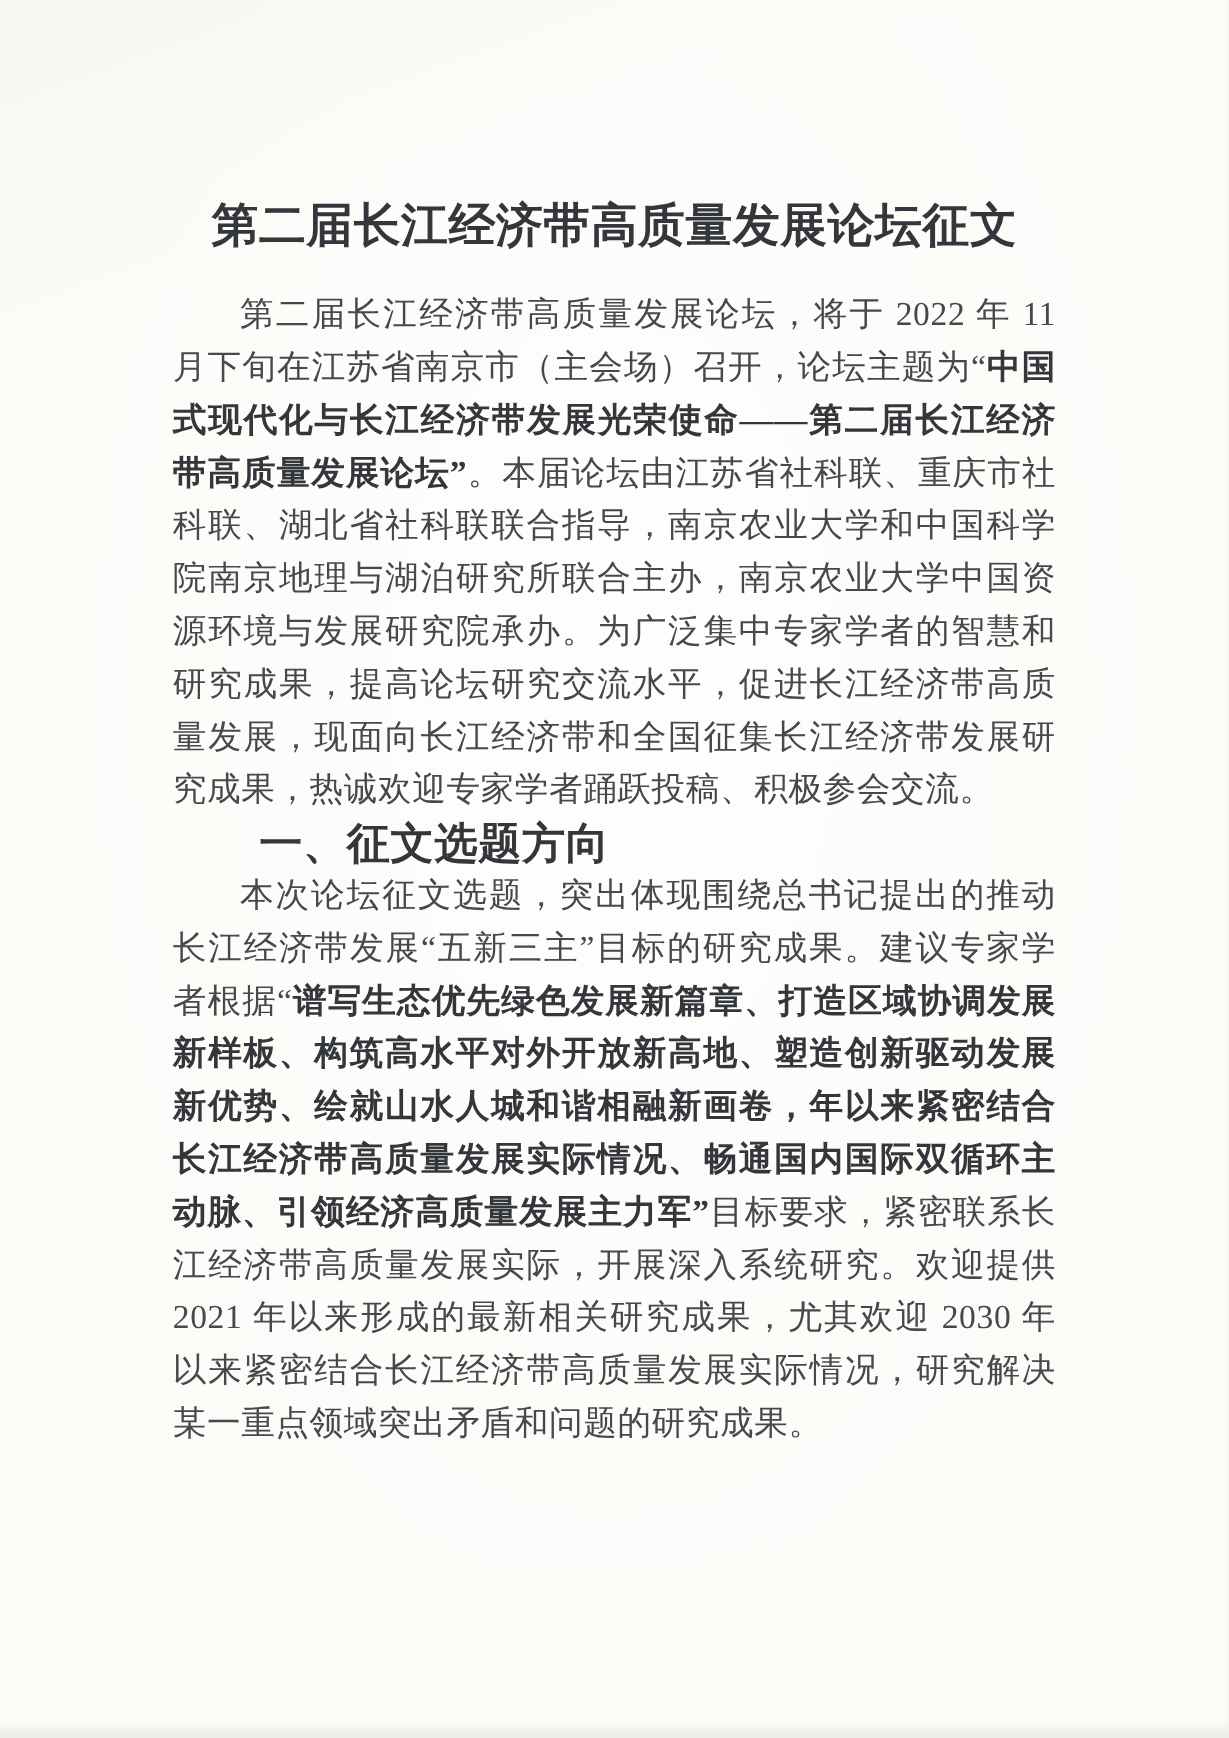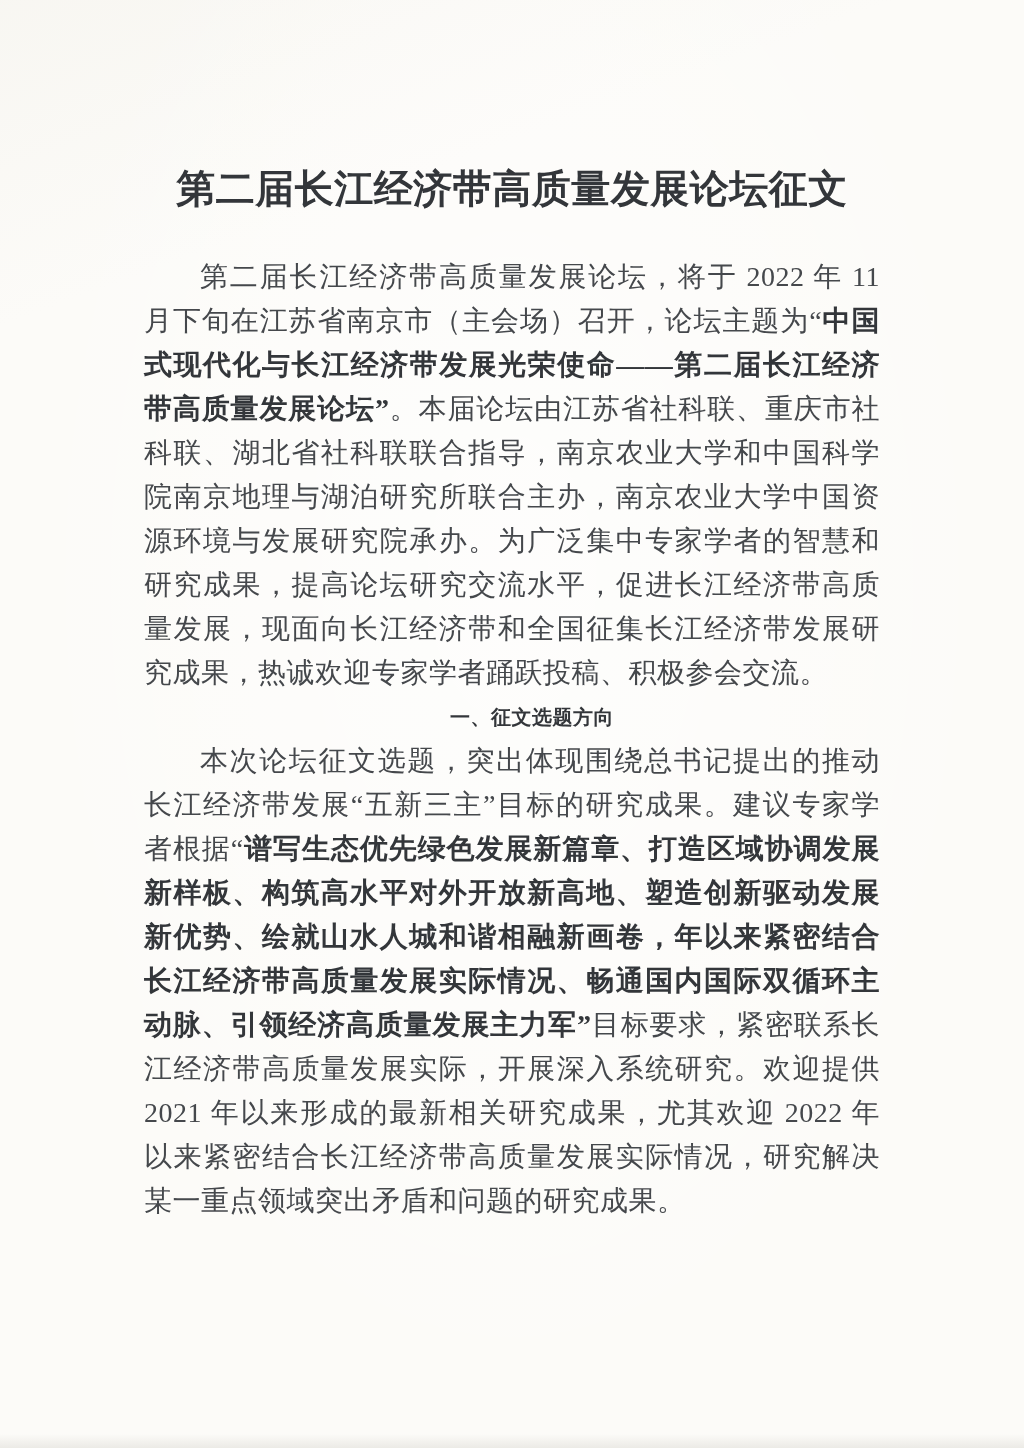--- a/index.html
+++ b/index.html
@@ -40,40 +40,39 @@
   .doc-title {
     font-size: 39px;
     font-weight: 600;
     letter-spacing: 0.5px;
     text-align: center;
     color: var(--ink-bold);
     line-height: 1.2;
   }
 
   .body-text {
-    margin-top: 42px;
+    margin-top: 28px;
     font-size: 28px;
     line-height: 44px;
   }
 
   .body-text p {
     text-align: justify;
     text-justify: inter-ideograph;
     text-indent: 2em;
     letter-spacing: 0.5px;
   }
 
   .section-heading {
-    font-size: 20px;
+    font-size: 36px;
     line-height: 44px;
     font-weight: bold;
     color: var(--ink-bold);
     text-indent: 2em;
     letter-spacing: 0.5px;
-    text-align: center;
   }
 
   .seg-bold {
     font-weight: bold;
     color: var(--ink-bold);
   }
 </style>
 </head>
 <body>
 
@@ -81,17 +80,17 @@
   <div class="content">
 
     <h1 class="doc-title">第二届长江经济带高质量发展论坛征文</h1>
 
     <div class="body-text">
 
       <p><span>第二届长江经济带高质量发展论坛，将于 2022 年 11 月下旬在江苏省南京市（主会场）召开，论坛主题为“</span><span class="seg-bold">中国式现代化与长江经济带发展光荣使命——第二届长江经济带高质量发展论坛”</span><span>。本届论坛由江苏省社科联、重庆市社科联、湖北省社科联联合指导，南京农业大学和中国科学院南京地理与湖泊研究所联合主办，南京农业大学中国资源环境与发展研究院承办。为广泛集中专家学者的智慧和研究成果，提高论坛研究交流水平，促进长江经济带高质量发展，现面向长江经济带和全国征集长江经济带发展研究成果，热诚欢迎专家学者踊跃投稿、积极参会交流。</span></p>
 
       <h2 class="section-heading">一、征文选题方向</h2>
 
-      <p><span>本次论坛征文选题，突出体现围绕总书记提出的推动长江经济带发展“五新三主”目标的研究成果。建议专家学者根据“</span><span class="seg-bold">谱写生态优先绿色发展新篇章、打造区域协调发展新样板、构筑高水平对外开放新高地、塑造创新驱动发展新优势、绘就山水人城和谐相融新画卷，年以来紧密结合长江经济带高质量发展实际情况、畅通国内国际双循环主动脉、引领经济高质量发展主力军”</span><span>目标要求，紧密联系长江经济带高质量发展实际，开展深入系统研究。欢迎提供 2021 年以来形成的最新相关研究成果，尤其欢迎 2022 年以来紧密结合长江经济带高质量发展实际情况，研究解决某一重点领域突出矛盾和问题的研究成果。</span></p>
+      <p><span>本次论坛征文选题，突出体现围绕总书记提出的推动长江经济带发展“五新三主”目标的研究成果。建议专家学者根据“</span><span class="seg-bold">谱写生态优先绿色发展新篇章、打造区域协调发展新样板、构筑高水平对外开放新高地、塑造创新驱动发展新优势、绘就山水人城和谐相融新画卷，年以来紧密结合长江经济带高质量发展实际情况、畅通国内国际双循环主动脉、引领经济高质量发展主力军”</span><span>目标要求，紧密联系长江经济带高质量发展实际，开展深入系统研究。欢迎提供 2021 年以来形成的最新相关研究成果，尤其欢迎 2030 年以来紧密结合长江经济带高质量发展实际情况，研究解决某一重点领域突出矛盾和问题的研究成果。</span></p>
 
     </div>
   </div>
 </div>
 
 </body></html>

